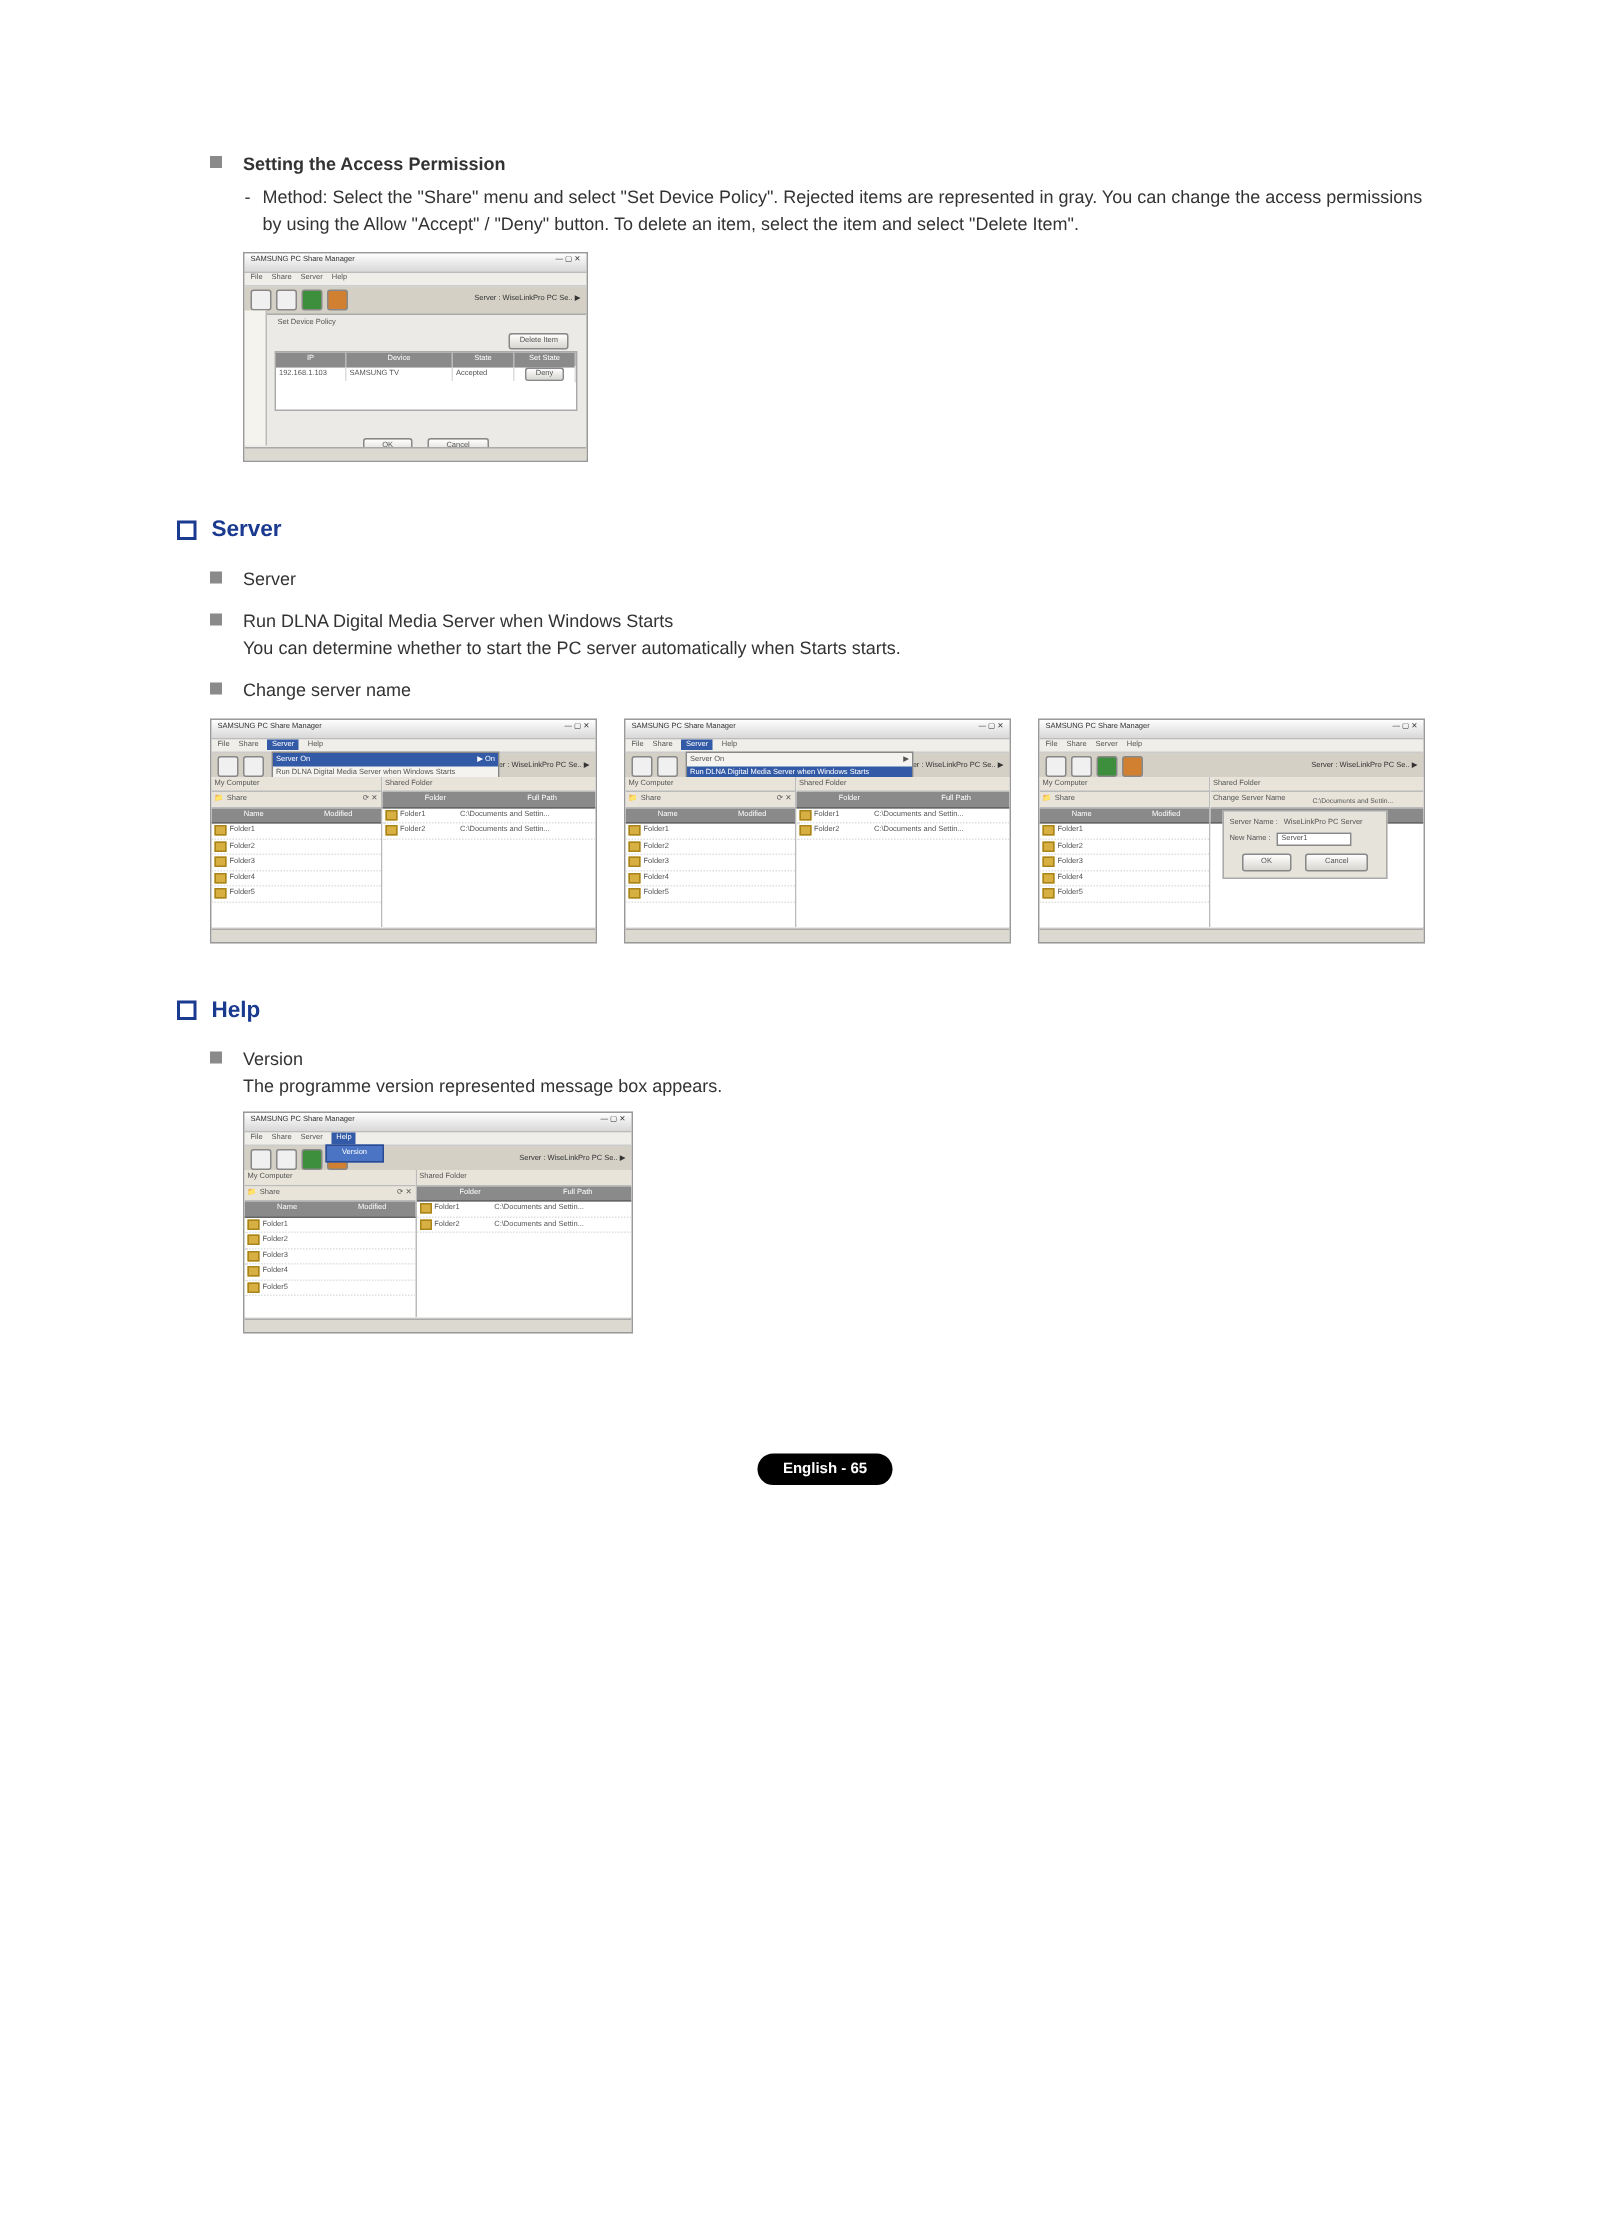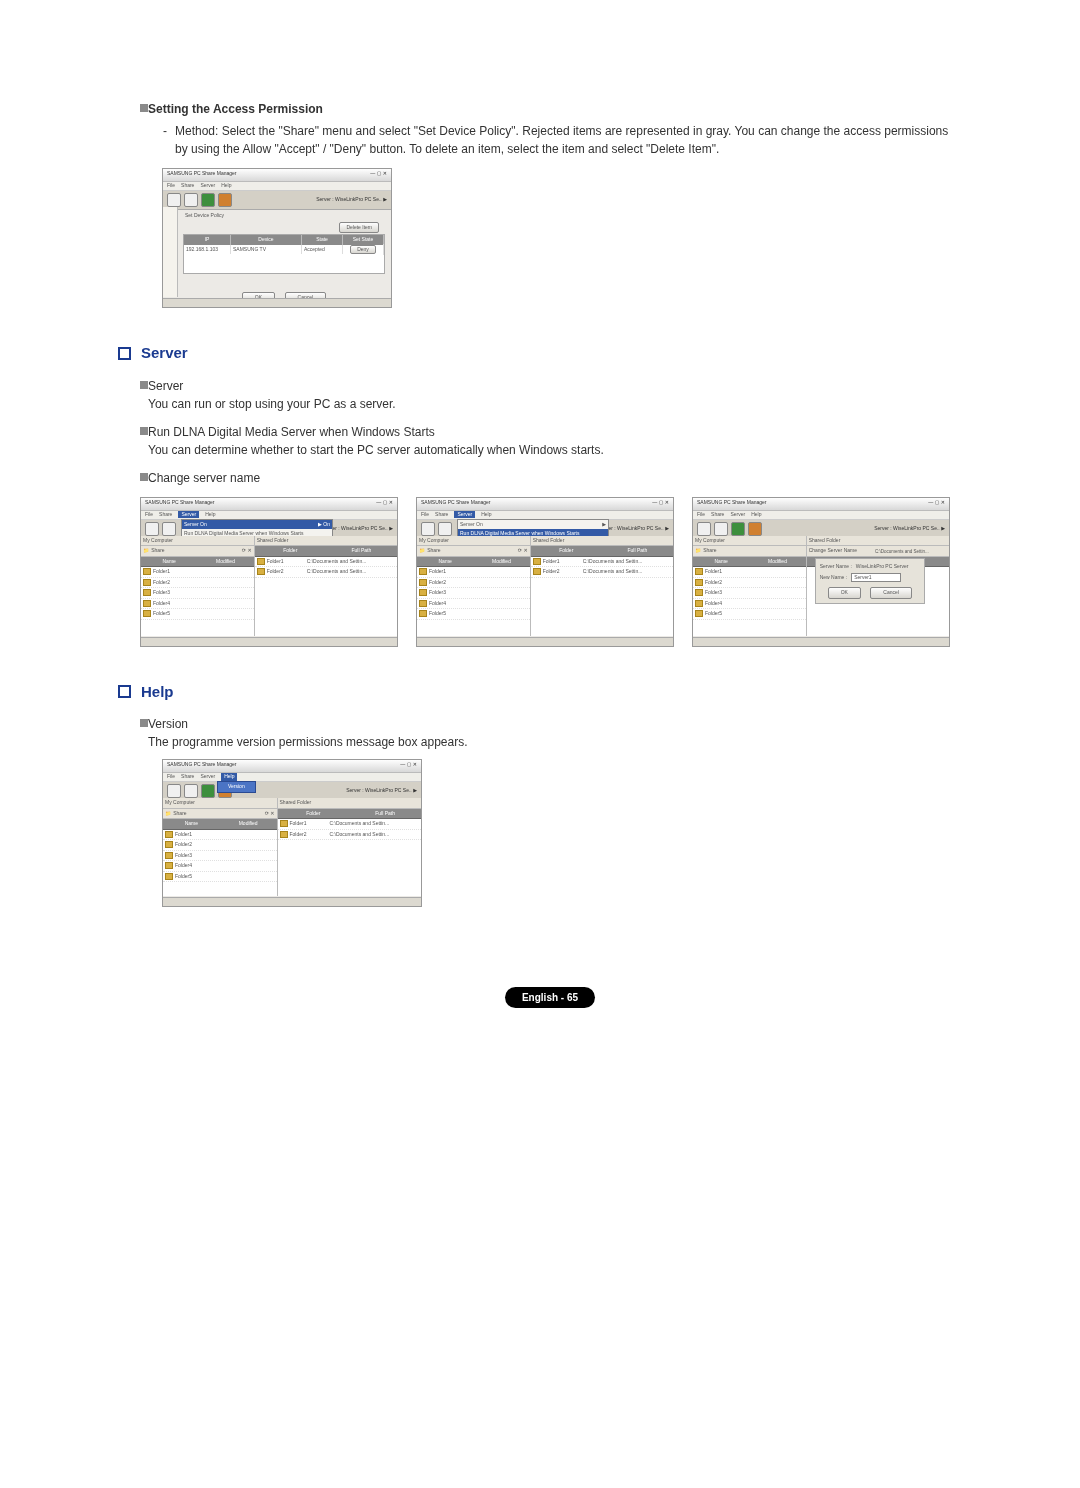--- a/index.html
+++ b/index.html
@@ -10,20 +10,21 @@
     color: #333;
     font-size: 12px;
     line-height: 1.5;
     width: 1080px;
   }
   .page {
     padding: 100px 120px 60px 140px;
   }
   .bullet-row {
     display: flex;
+    gap: 14px;
     margin-bottom: 4px;
     align-items: flex-start;
   }
   .gray-sq {
     display: inline-block;
     width: 8px;
     height: 8px;
     background: #8a8a8a;
     margin-top: 4px;
     flex-shrink: 0;
@@ -353,29 +354,28 @@
 
   <div class="section-head">
     <span class="blue-sq"></span>
     <span class="section-title">Server</span>
   </div>
 
   <div class="bullet-row">
     <span class="gray-sq"></span>
     <div class="sub-content">
       <div>Server</div>
-      <div>You can run or stop using your PC as a server.</div>
     </div>
   </div>
   <div style="height:6px;"></div>
   <div class="bullet-row">
     <span class="gray-sq"></span>
     <div class="sub-content">
       <div>Run DLNA Digital Media Server when Windows Starts</div>
-      <div>You can determine whether to start the PC server automatically when Windows starts.</div>
+      <div>You can determine whether to start the PC server automatically when Starts starts.</div>
     </div>
   </div>
   <div style="height:6px;"></div>
   <div class="bullet-row">
     <span class="gray-sq"></span>
     <div class="sub-content">
       <div>Change server name</div>
     </div>
   </div>
 
@@ -618,21 +618,21 @@
   </div>
 
   <div class="section-head">
     <span class="blue-sq"></span>
     <span class="section-title">Help</span>
   </div>
   <div class="bullet-row">
     <span class="gray-sq"></span>
     <div class="sub-content">
       <div>Version</div>
-      <div>The programme version permissions message box appears.</div>
+      <div>The programme version represented message box appears.</div>
     </div>
   </div>
 
   <div class="screenshot ss-help">
     <div class="ss-title">
         <span>SAMSUNG PC Share Manager</span>
         <span>— ▢ ✕</span>
       </div>
     <div class="ss-menu">
       <span>File</span>

